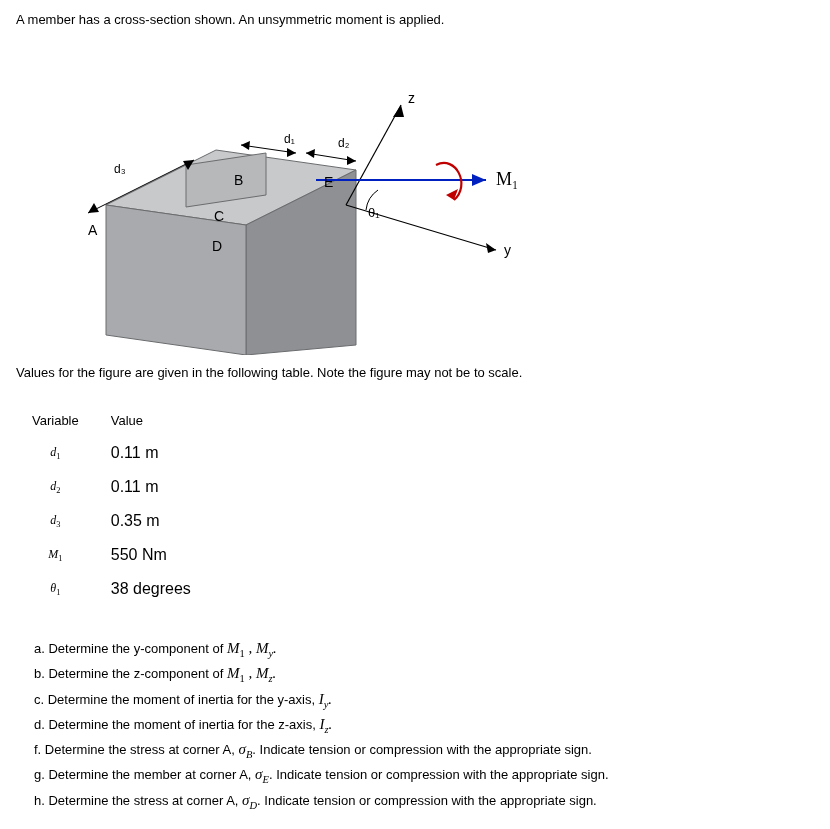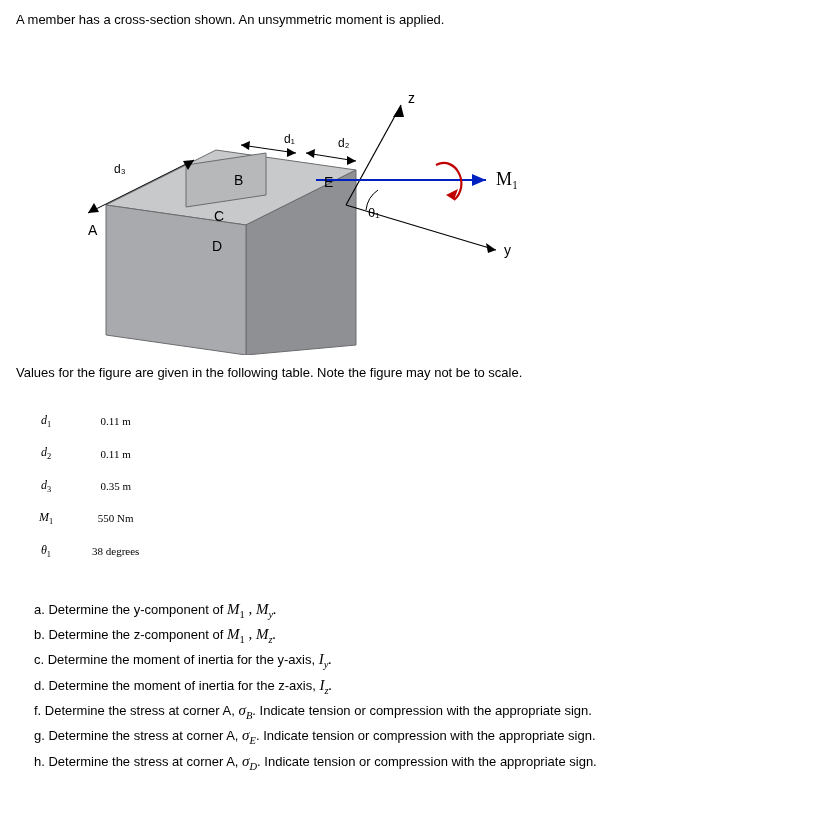--- a/index.html
+++ b/index.html
@@ -32,23 +32,22 @@
     }
     table.vars th { font-size: 13px; }
     table.vars td.varname {
       font-family: "Times New Roman", serif;
       font-style: italic;
       font-size: 12px;
       text-align: center;
       min-width: 60px;
     }
     table.vars td.varvalue {
-      font-family: Liberation Serif, serif;
-      font-size: 11px;
-      text-align: center;
+      font-family: Liberation Sans, sans-serif;
+      font-size: 16px;
     }
     .sub { font-size: 0.7em; vertical-align: sub; font-style: normal; }
     .questions { margin-top: 31px; line-height: 1.55; }
     .questions .line { margin-left: 18px; }
     .mathvar {
       font-family: "Times New Roman", serif;
       font-style: italic;
       font-size: 15px;
     }
     .mathsub { font-size: 0.7em; vertical-align: sub; font-style: italic; }
@@ -108,20 +107,24 @@
     <text x="198" y="186" font-size="14">C</text>
     <text x="196" y="216" font-size="14">D</text>
     <text x="308" y="152" font-size="14">E</text>
   </svg>
 </div>
 
 <div class="intro-table">Values for the figure are given in the following table. Note the figure may not be to scale.</div>
 
 <table class="vars">
   <tbody>
+      <tr>
+    <th>Variable</th>
+    <th>Value</th>
+  </tr>
   <tr>
     <td class="varname">d<span class="sub">1</span></td>
     <td class="varvalue">0.11 m</td>
   </tr>
   <tr>
     <td class="varname">d<span class="sub">2</span></td>
     <td class="varvalue">0.11 m</td>
   </tr>
   <tr>
     <td class="varname">d<span class="sub">3</span></td>
@@ -152,21 +155,21 @@
     <span class="mathvar">I<span class="mathsub">y</span>.</span>
   </div>
   <div class="line">
     <span>d. Determine the moment of inertia for the z-axis, </span>
     <span class="mathvar">I<span class="mathsub">z</span>.</span>
   </div>
   <div class="line">
     <span>f. Determine the stress at corner A, </span><span class="mathvar">σ<span class="mathsub">B</span></span><span>. Indicate tension or compression with the appropriate sign.</span>
   </div>
   <div class="line">
-    <span>g. Determine the stress at corner A, </span><span class="mathvar">σ<span class="mathsub">E</span></span><span>. Indicate tension or compression with the appropriate sign.</span>
+    <span>g. Determine the member at corner A, </span><span class="mathvar">σ<span class="mathsub">E</span></span><span>. Indicate tension or compression with the appropriate sign.</span>
   </div>
   <div class="line">
     <span>h. Determine the stress at corner A, </span><span class="mathvar">σ<span class="mathsub">D</span></span><span>. Indicate tension or compression with the appropriate sign.</span>
   </div>
   <div class="line">
     
   </div>
 </div>
 
 </body></html>

